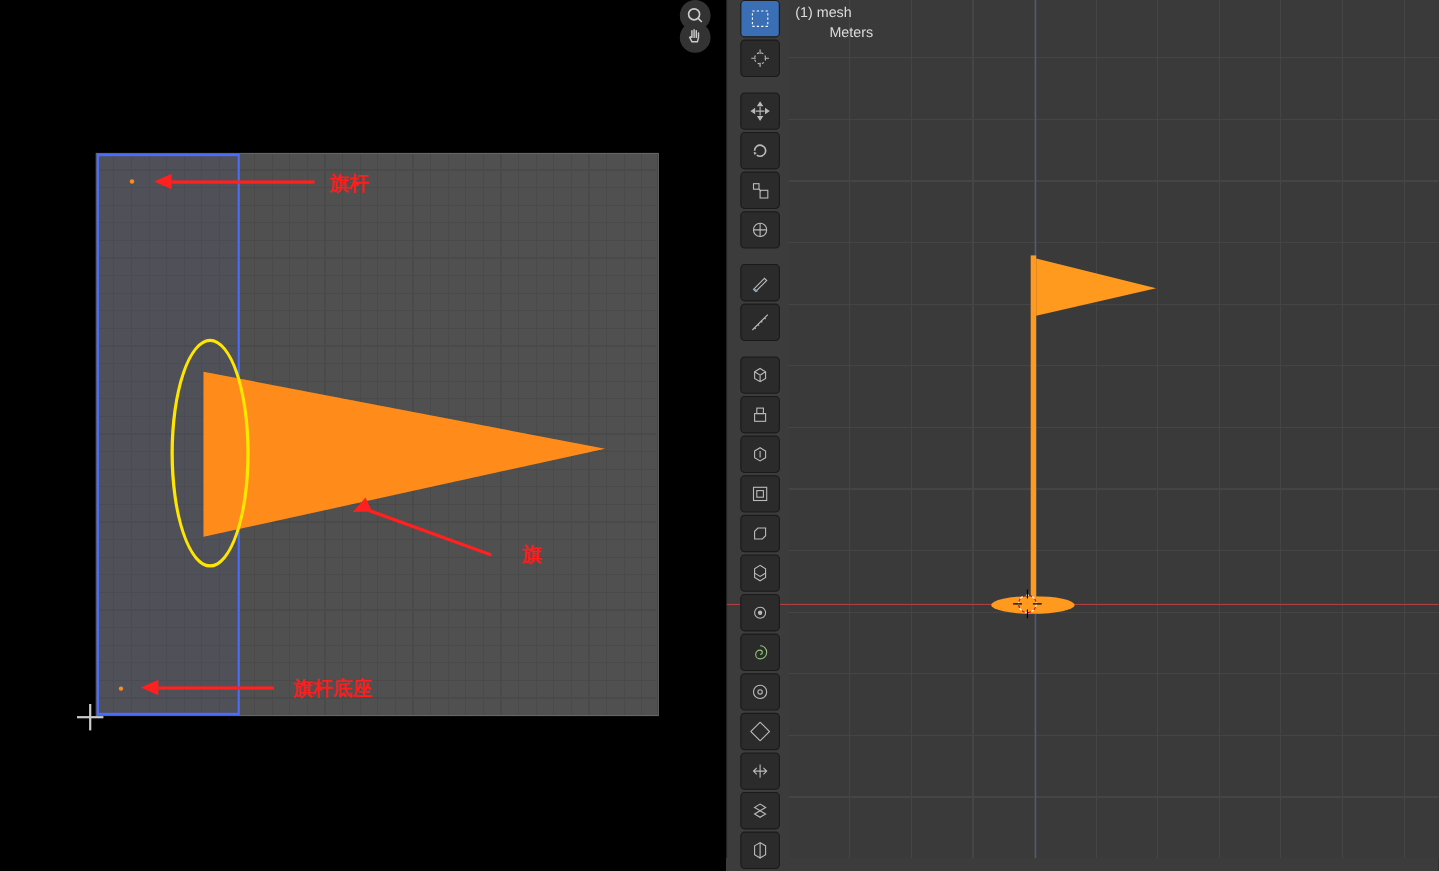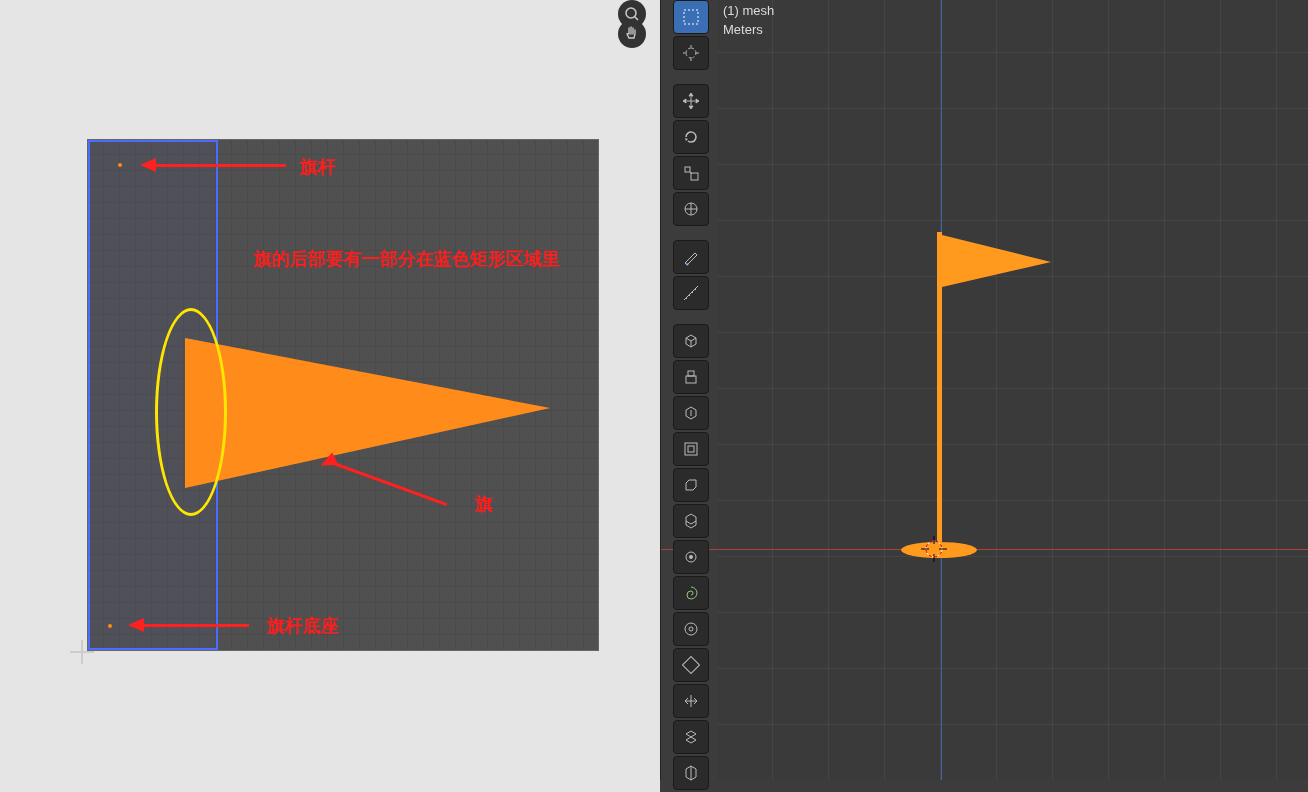--- a/index.html
+++ b/index.html
@@ -8,21 +8,21 @@
     font-family: sans-serif;
     width: 1308px;
     height: 792px;
     overflow: hidden;
     position: relative;
   }
   .left-pane {
     position: absolute;
     left: 0; top: 0;
     width: 660px; height: 792px;
-    background: #e5e5e5;
+    background: #000000;
   }
   .right-pane {
     position: absolute;
     left: 660px; top: 0;
     width: 648px; height: 780px;
     background: #3c3c3c;
     border-left: 1px solid #222;
   }
   .uv-area {
     position: absolute;
@@ -177,21 +177,20 @@
     <polygon points="15,5 380,75 15,155" fill="url(#meshdots)" opacity="0.6"></polygon>
     <ellipse cx="165" cy="77" rx="38" ry="24" fill="#ff8c1a"></ellipse>
   </svg>
 
   <div class="yellow-circle" style="left:155px; top:308px; width:72px; height:208px; border-radius:36px/104px;"></div>
 
   <div class="red-arrow-head-left" style="left:140px; top:158px;"></div>
   <div class="red-arrow-line" style="left:156px; top:164px; width:130px;"></div>
   <div class="label" style="left:300px; top:155px;">旗杆</div>
 
-  <div class="label" style="left:254px; top:247px;">旗的后部要有一部分在蓝色矩形区域里</div>
 
   <div class="red-arrow-head-left" style="left:320px; top:455px; transform:rotate(-25deg);"></div>
   <div class="red-arrow-line" style="left:334px; top:462px; width:120px; transform-origin:left center; transform:rotate(20deg);"></div>
   <div class="label" style="left:475px; top:492px;">旗</div>
 
   <div class="red-arrow-head-left" style="left:128px; top:618px;"></div>
   <div class="red-arrow-line" style="left:144px; top:624px; width:105px;"></div>
   <div class="label" style="left:267px; top:614px;">旗杆底座</div>
 
   <div class="cursor2d" style="left:70px; top:640px;"></div>
@@ -217,21 +216,21 @@
       <circle cx="15" cy="15" r="8" fill="none" stroke="#fff" stroke-width="1" stroke-dasharray="3 3"></circle>
       <circle cx="15" cy="15" r="8" fill="none" stroke="#d00" stroke-width="1" stroke-dasharray="3 3" stroke-dashoffset="3"></circle>
       <line x1="15" y1="2" x2="15" y2="10" stroke="#000" stroke-width="1"></line>
       <line x1="15" y1="20" x2="15" y2="28" stroke="#000" stroke-width="1"></line>
       <line x1="2" y1="15" x2="10" y2="15" stroke="#000" stroke-width="1"></line>
       <line x1="20" y1="15" x2="28" y2="15" stroke="#000" stroke-width="1"></line>
     </svg>
   </div>
 
   <div class="info-row" style="top:3px;">(1) mesh</div>
-  <div class="info-row" style="top:22px;">Meters</div>
+  <div class="info-row" style="top:22px;margin-left:31px;">Meters</div>
 
   <div class="toolbar">
     <div class="tool-btn active">
       <svg width="18" height="18" viewBox="0 0 18 18">
           <rect x="2" y="2" width="14" height="14" fill="none" stroke="#fff" stroke-dasharray="2 2"></rect>
         </svg>
     </div>
     <div class="tool-btn">
       <svg width="18" height="18" viewBox="0 0 18 18">
           <circle cx="9" cy="9" r="5" fill="none" stroke="#bbb" stroke-dasharray="2 2"></circle>

